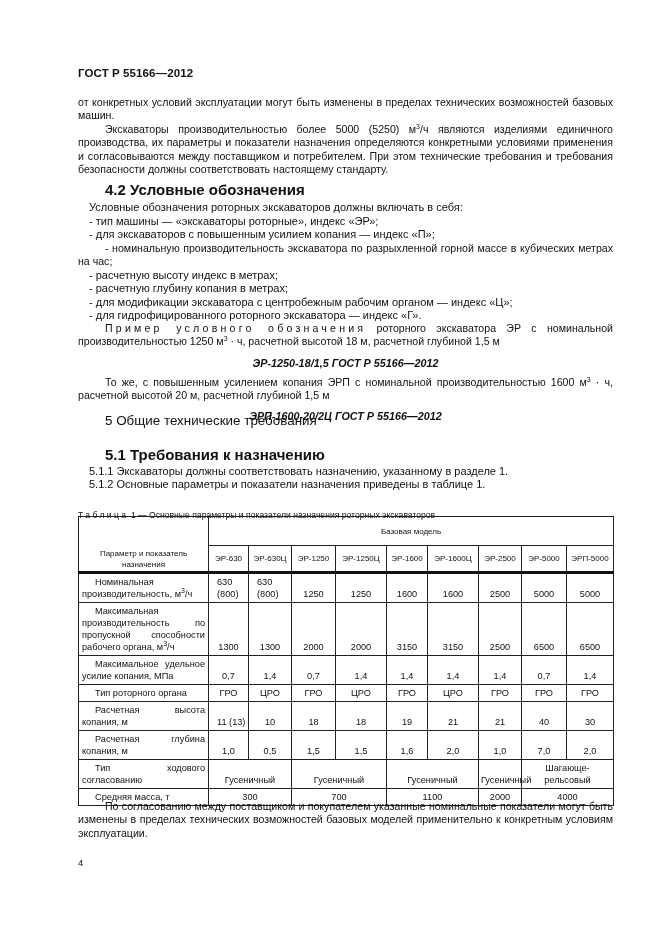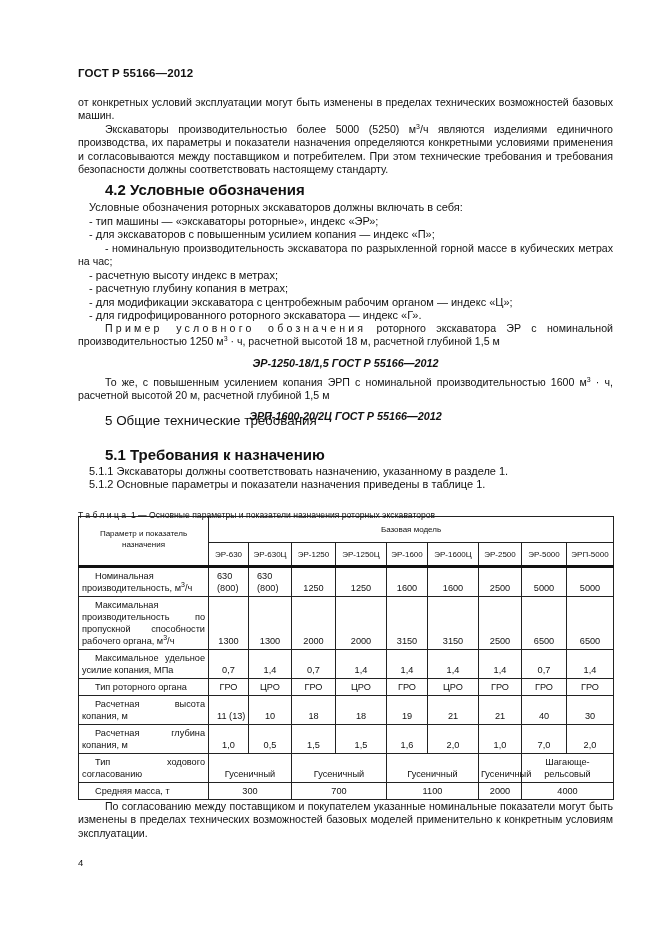--- a/index.html
+++ b/index.html
@@ -16,21 +16,21 @@
   .spaced { letter-spacing: 3.2px; }
   .caption { position: absolute; left: 78px; top: 504px; font-size: 8.6px; white-space: nowrap; margin-top: 6px; }
   .caption .sp { letter-spacing: 2.4px; }
   sup { font-size: 7px; vertical-align: 4px; line-height: 0; }
 
   table.t1 { position: absolute; left: 78px; top: 516px; width: 535px; border-collapse: collapse;
              font-size: 9.2px; table-layout: fixed; }
   table.t1 td, table.t1 th { border: 1px solid #222; padding: 1px 2px; font-weight: normal; }
   table.t1 th { font-size: 8px; text-align: center; vertical-align: middle; }
   table.t1 tr.models th { height: 20px; }
-  table.t1 tr.head1 th.param { vertical-align: top; padding-top: 11px; line-height: 11px; margin-left: 19px; }
+  table.t1 tr.head1 th.param { vertical-align: top; padding-top: 31px; line-height: 11px; margin-left: 19px; }
   table.t1 tr.head1 th.base { height: 23px; }
   table.t1 tr.first td { border-top: 3px solid #111; }
   table.t1 td.pname { text-align: justify; text-align-last: left; line-height: 12px; padding: 2px 3px; }
   table.t1 td.pname .pi { text-indent: 13px; display: block; }
   table.t1 td.v { text-align: center; vertical-align: bottom; line-height: 12px; padding-bottom: 2px; }
   table.t1 td.vt { text-align: left; padding-left: 8px; }
   table.t1 td.mid { vertical-align: middle; }
   .pagenum { position: absolute; left: 78px; top: 857px; font-size: 9.5px; }
 </style>
 </head>

